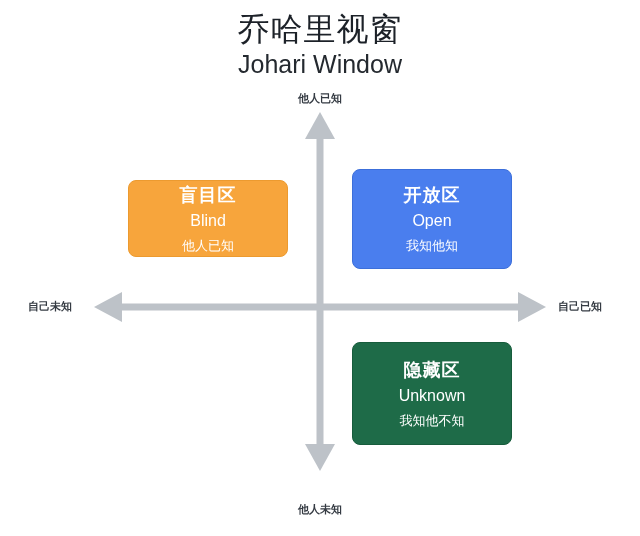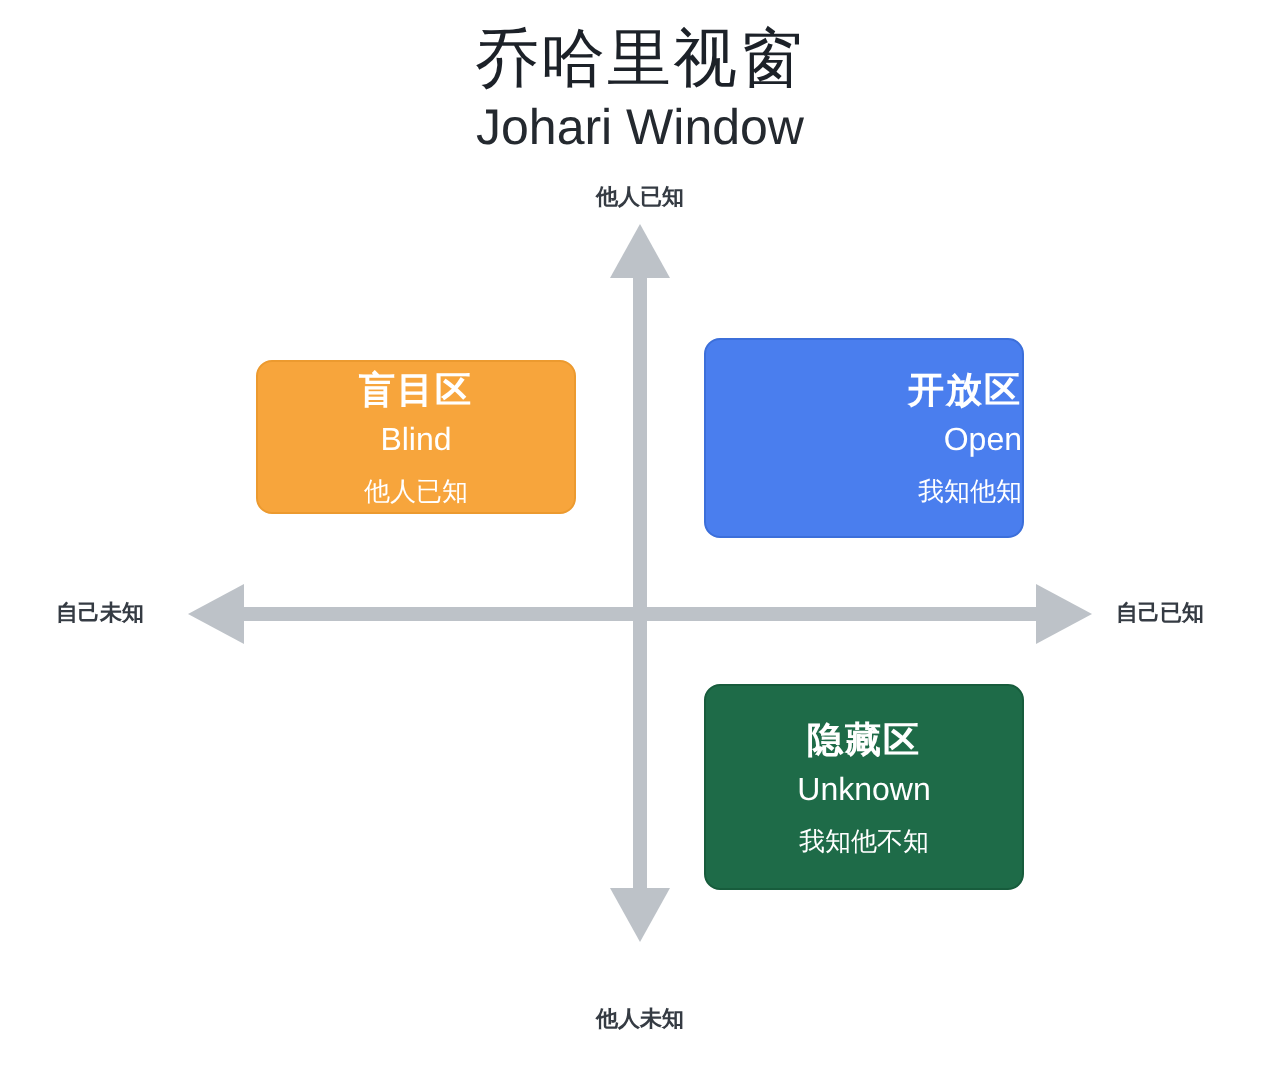--- a/index.html
+++ b/index.html
@@ -59,21 +59,21 @@
     display: flex;
     flex-direction: column;
     align-items: center;
     justify-content: center;
     text-align: center;
   }
   .quadrant .zh  { font-size: 18px; font-weight: 700; line-height: 25px; letter-spacing: 1px; }
   .quadrant .en  { font-size: 16px; font-weight: 400; line-height: 26px; }
   .quadrant .sub { font-size: 13px; font-weight: 400; line-height: 19px; margin-top: 2px; }
   .q-blind   { left: 128px; top: 180px; height: 77px; align-items: center; }
-  .q-open    { left: 352px; top: 169px; height: 100px; align-items: flex-end; }
+  .q-open    { left: 352px; top: 169px; height: 100px; }
   .q-unknown { left: 128px; top: 342px; height: 103px; }
   .q-hidden  { left: 352px; top: 342px; height: 103px; }
 </style>
 </head>
 <body>
 
 <div class="page">
 
   <h1 class="title-zh">乔哈里视窗</h1>
   <div class="title-en">Johari Window</div>

